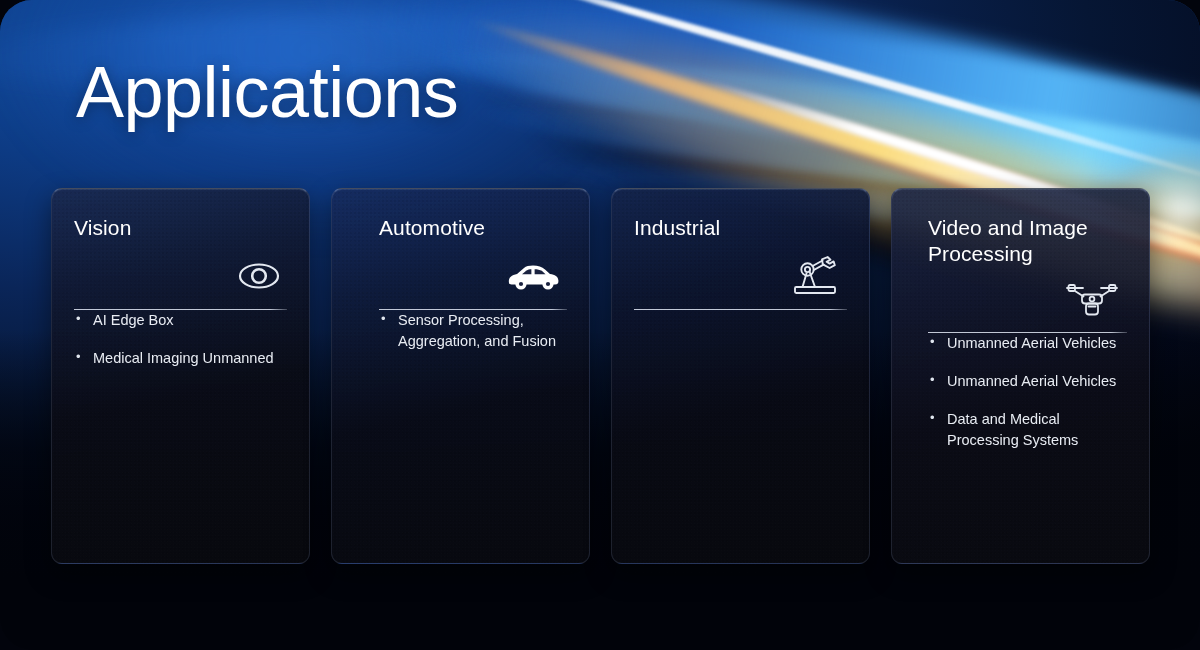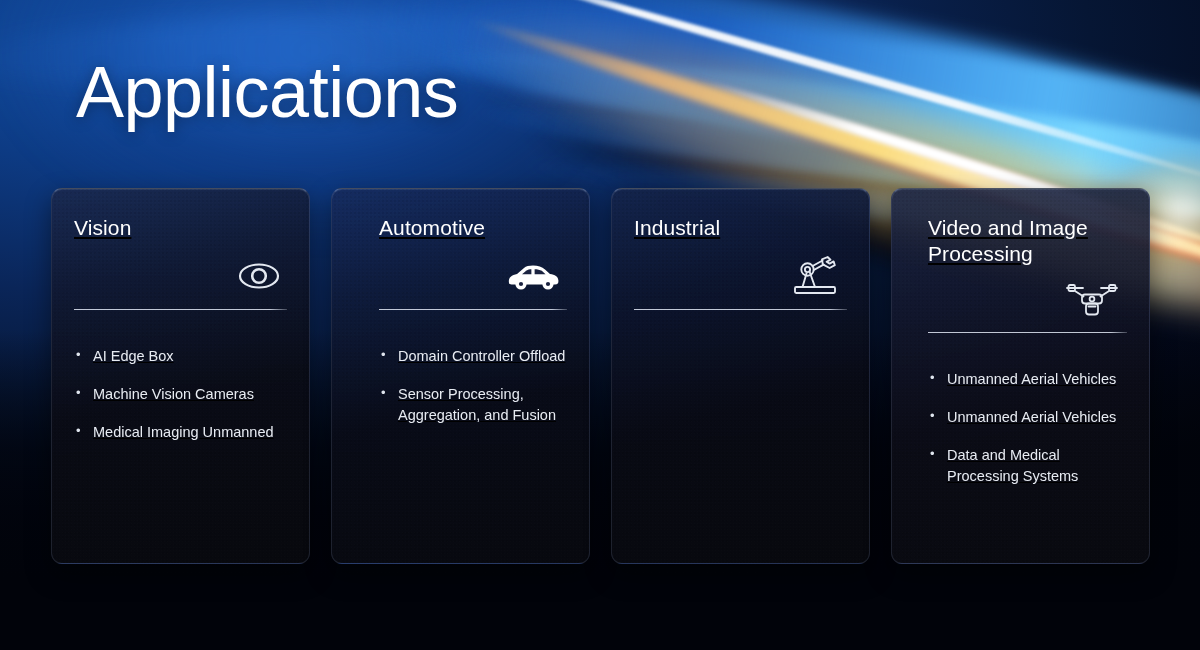--- a/index.html
+++ b/index.html
@@ -2,21 +2,21 @@
 <html><head>
 <meta charset="utf-8">
 <style>
   * { margin:0; padding:0; box-sizing:border-box; }
   html,body { width:1200px; height:650px; overflow:hidden; }
   body {
     font-family:"Liberation Sans", sans-serif;
     background:#02040c;
     position:relative;
   }
-  #stage { position:absolute; inset:0; width:1200px; height:650px; overflow:hidden; }
+  #stage { position:absolute; inset:0; width:1200px; height:650px; overflow:hidden;border-radius:32px; }
 
   
   .bg-base{
     position:absolute; inset:0;
     background:
       radial-gradient(120% 90% at 14% 6%, #1351a8 0%, #0d3b84 22%, #0a2558 44%, #061634 64%, #03091c 82%, #01040c 100%),
       linear-gradient(180deg,#0a2d66 0%, #061733 40%, #02060f 72%, #01030a 100%);
   }
   .bg-bottomfade{
     position:absolute; left:0; right:0; top:330px; height:320px;
@@ -110,21 +110,20 @@
     width:259px; height:376px;
     border-radius:11px;
     padding:26px 22px 18px 22px;
     background:
       linear-gradient(180deg, rgba(36,50,84,.92) 0%, rgba(20,28,52,.90) 18%, rgba(12,15,26,.93) 46%, rgba(9,10,16,.95) 75%, rgba(12,13,20,.95) 100%);
     border:1px solid rgba(150,170,210,.16);
     border-top-color:rgba(185,205,240,.34);
     box-shadow:0 10px 26px rgba(0,0,0,.45), inset 0 1px 0 rgba(200,220,255,.12);
     overflow:hidden;
     backdrop-filter:blur(2px);
-    text-decoration:underline;
   }
   .card::after{
     
     content:""; position:absolute; inset:0; pointer-events:none; opacity:.30;
     background-image:
       radial-gradient(rgba(255,255,255,.05) .7px, rgba(0,0,0,0) .9px),
       radial-gradient(rgba(0,0,0,.22) .7px, rgba(0,0,0,0) .9px);
     background-size:3px 3px, 4px 4px;
     background-position:0 0, 1px 2px;
   }
@@ -142,21 +141,21 @@
   .icon-row{
     height:62px; display:flex; align-items:center; justify-content:flex-end;
     padding-right:6px;
   }
   .icon-row svg{ display:block; }
   .divider{
     height:1px; width:100%;
     background:linear-gradient(90deg, rgba(225,232,245,.85) 0%, rgba(225,232,245,.85) 92%, rgba(225,232,245,.25) 100%);
     margin-top:2px;
   }
-  .bullets{ list-style:none; margin-top:36px; }
+  .bullets{ list-style:none; }
   .bullets li{
     position:relative;
     padding-left:19px;
     margin-bottom:17px;
     font-size:14.5px; line-height:1.46; color:#e8ecf3; font-weight:400;
   }
   .bullets li::before{
     content:"\2022";
     position:absolute; left:2px; top:-1px;
     color:#dfe5ee; font-size:13px; line-height:1.5;
@@ -200,21 +199,20 @@
           <span>
             <svg width="44" height="30" viewBox="0 0 44 30" fill="none">
               <ellipse cx="22" cy="15" rx="19" ry="11.5" stroke="#e3e8f0" stroke-width="2.2"></ellipse>
               <circle cx="22" cy="15" r="6.8" stroke="#e3e8f0" stroke-width="2.6"></circle>
             </svg>
           </span>
         </div>
         <div class="divider"></div>
         <ul class="bullets">
           <li>AI Edge Box</li>
-          <li>Machine Vision Cameras</li>
           <li>Medical Imaging Unmanned</li>
         </ul>
       </div>
     </div>
 
     <div class="card card-2">
       <div class="card-inner">
         <div class="card-title">Automotive</div>
         <div class="icon-row">
           <span>
@@ -224,21 +222,20 @@
               <path d="M29.6 9.2 L29.6 14.2 L40.5 14.2 L36.8 10.8 C34.8 9.8 32.4 9.2 29.6 9.2 Z" fill="#1b2340"></path>
               <circle cx="16" cy="24" r="5.6" fill="#ffffff"></circle>
               <circle cx="43" cy="24" r="5.6" fill="#ffffff"></circle>
               <circle cx="16" cy="24" r="2.1" fill="#1b2340"></circle>
               <circle cx="43" cy="24" r="2.1" fill="#1b2340"></circle>
             </svg>
           </span>
         </div>
         <div class="divider"></div>
         <ul class="bullets">
-          <li>Domain Controller Offload</li>
           <li>Sensor Processing, Aggregation, and Fusion</li>
         </ul>
       </div>
     </div>
 
     <div class="card card-3">
       <div class="card-inner">
         <div class="card-title">Industrial</div>
         <div class="icon-row">
           <span>

